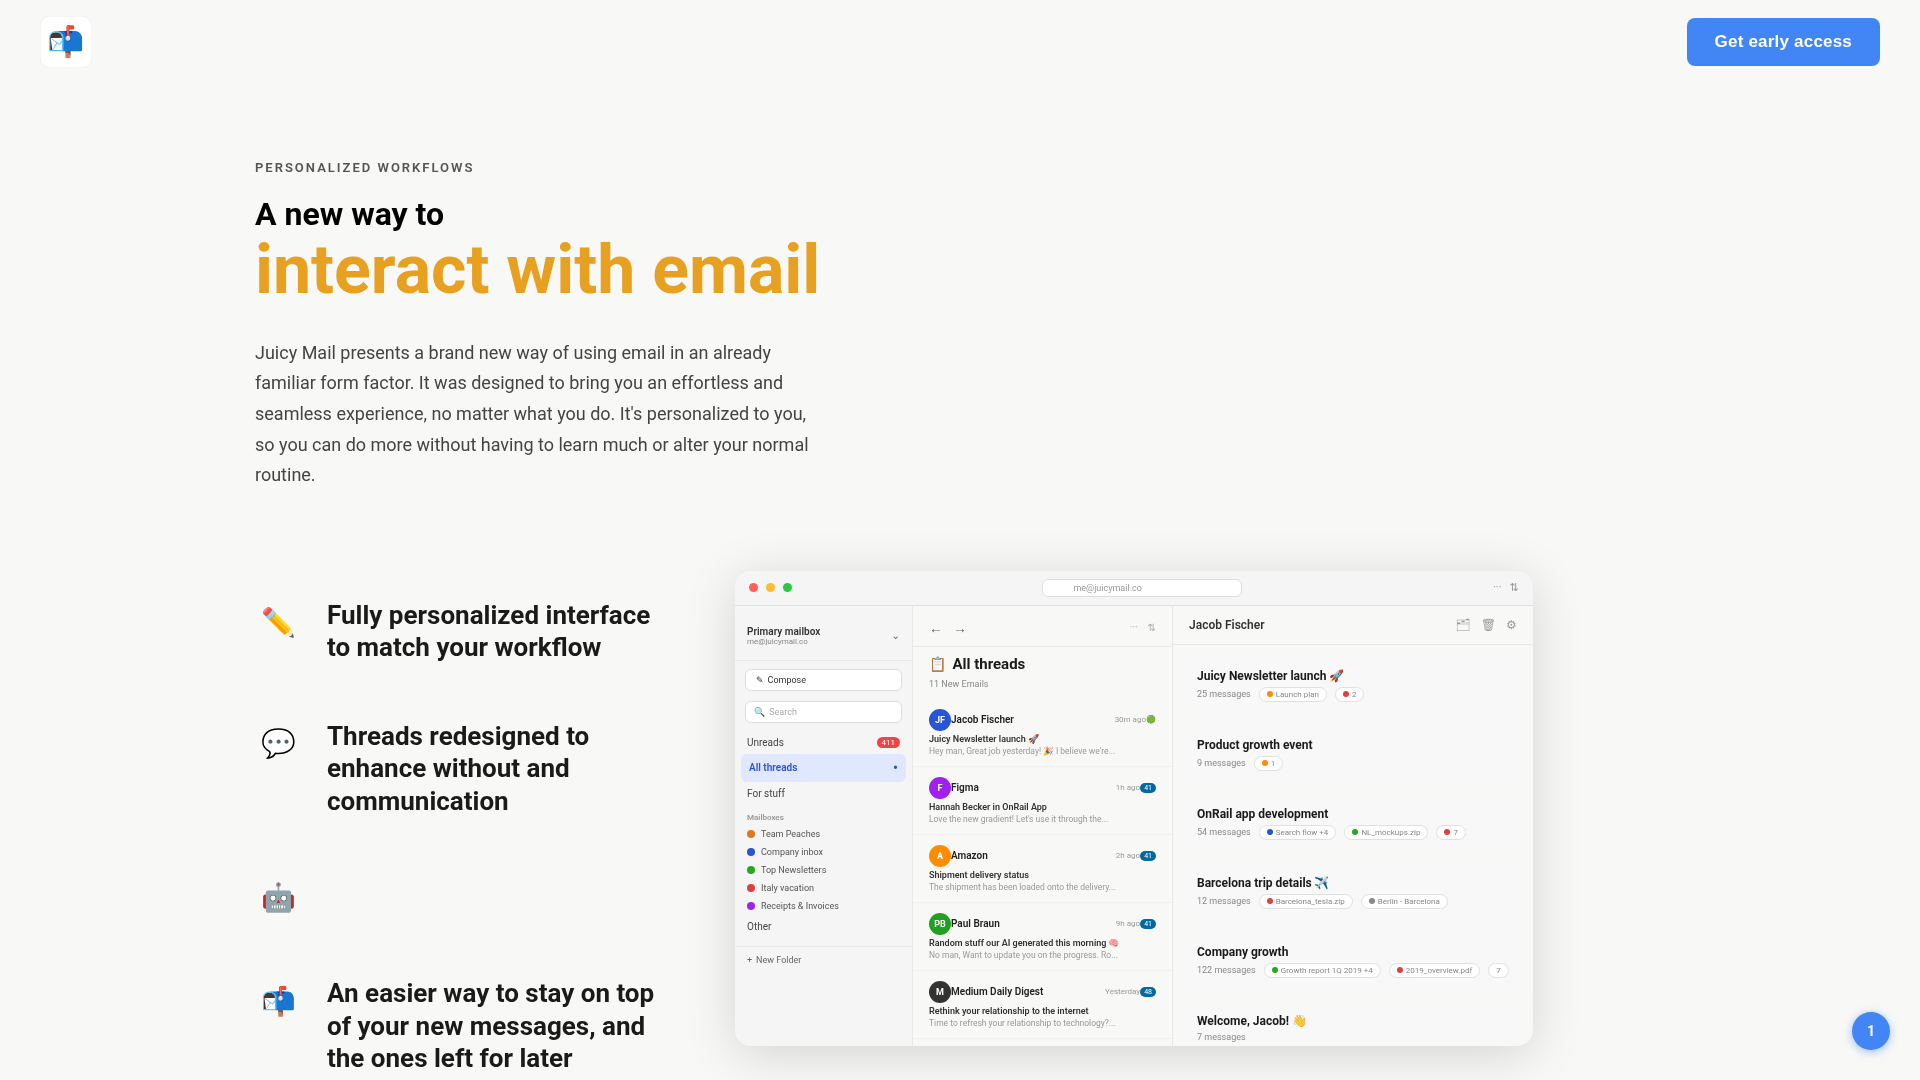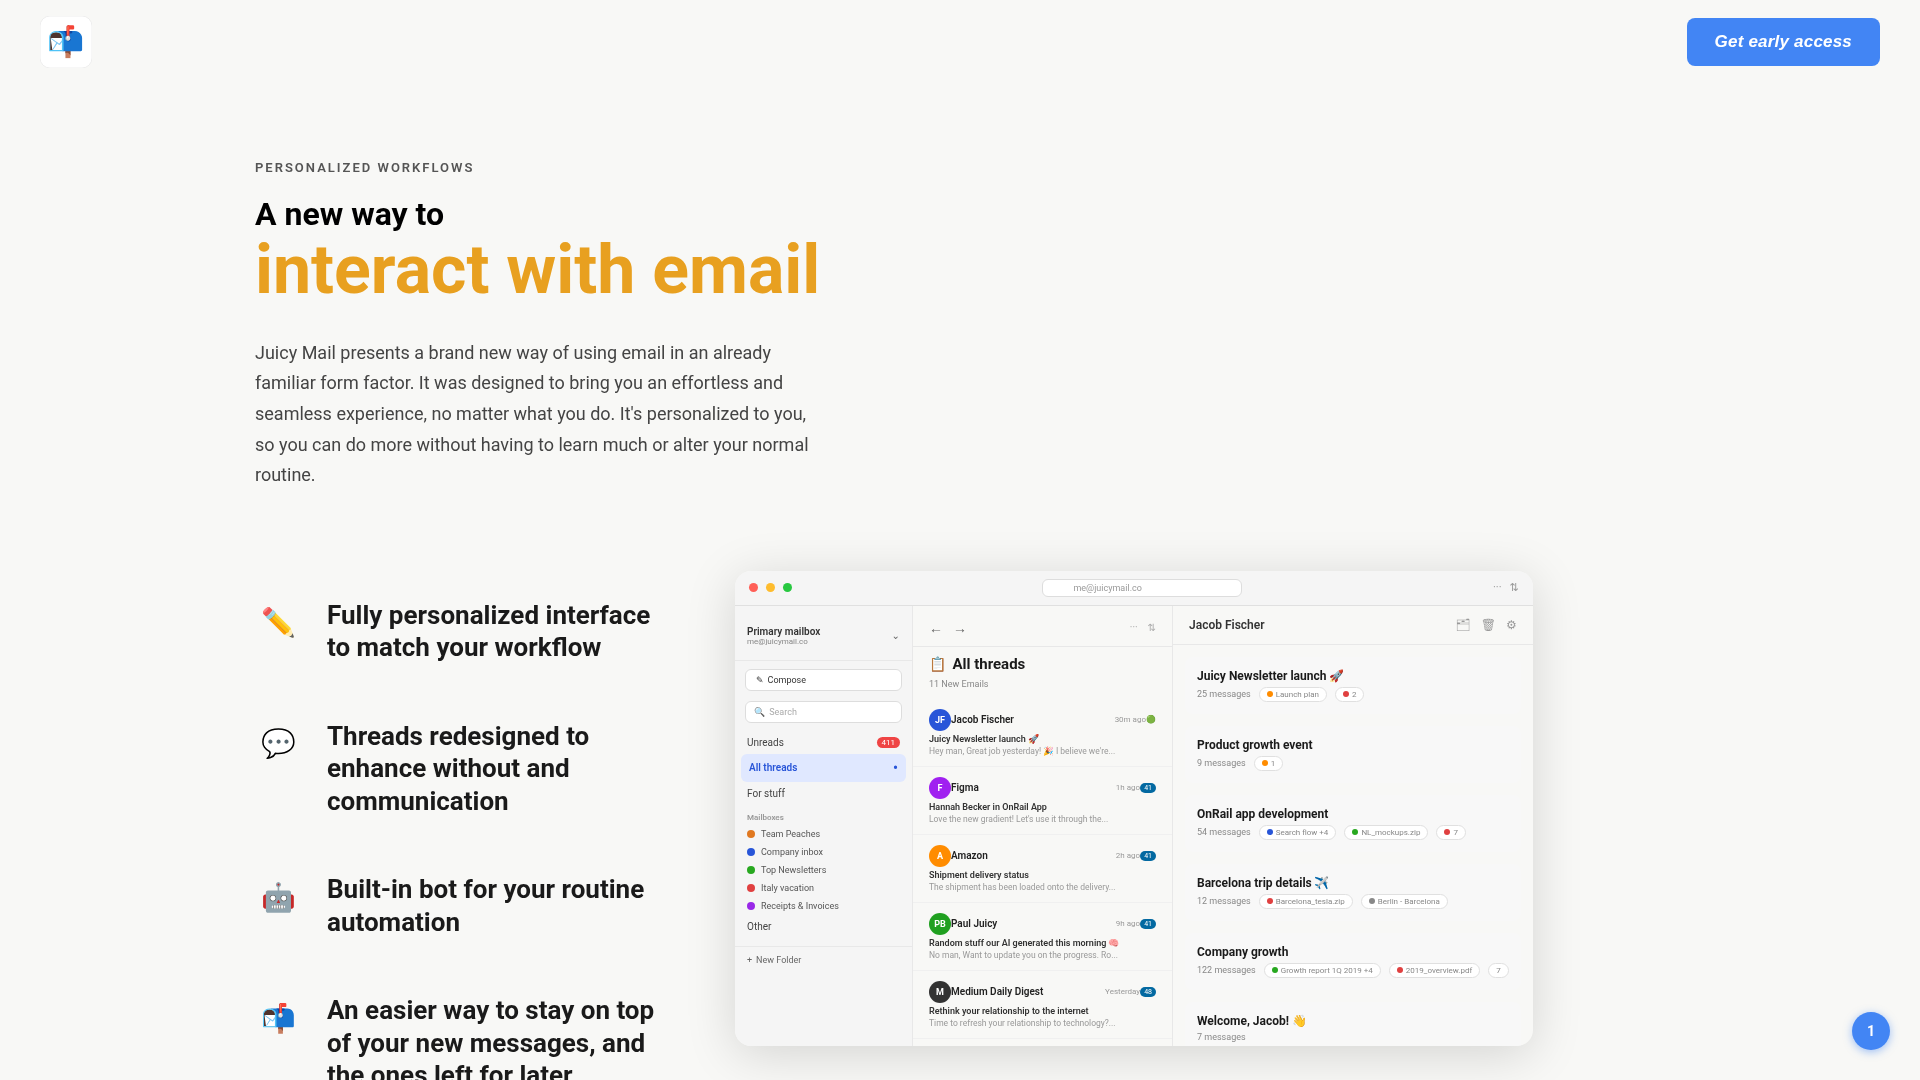--- a/index.html
+++ b/index.html
@@ -40,21 +40,20 @@
     .cta-button {
       background: #4285f4;
       color: white;
       border: none;
       border-radius: 8px;
       padding: 14px 28px;
       font-size: 17px;
       font-weight: 600;
       cursor: pointer;
       letter-spacing: 0.2px;
-      font-style: italic;
     }
 
     
     .main-content {
       padding-top: 100px;
       padding-left: 255px;
       padding-right: 255px;
     }
 
     
@@ -523,21 +522,20 @@
         <div class="feature-text">Fully personalized interface to match your workflow</div>
       </div>
 
       <div class="feature-item">
         <div class="feature-icon">💬</div>
         <div class="feature-text">Threads redesigned to enhance without and communication</div>
       </div>
 
       <div class="feature-item">
         <div class="feature-icon">🤖</div>
-        <div class="feature-text">Built-in bot for your routine automation</div>
       </div>
 
       <div class="feature-item">
         <div class="feature-icon">📬</div>
         <div class="feature-text">An easier way to stay on top of your new messages, and the ones left for later</div>
       </div>
 
     </div>
 
     <div class="app-outer">
@@ -662,21 +660,21 @@
               <span class="thread-time">2h ago</span>
               <span class="thread-badge">41</span>
             </div>
             <div class="thread-subject">Shipment delivery status</div>
             <div class="thread-preview">The shipment has been loaded onto the delivery...</div>
           </div>
 
           <div class="thread-item">
             <div class="thread-item-header">
               <div class="avatar" style="background:#20a020;">PB</div>
-              <span class="thread-sender">Paul Juicy</span>
+              <span class="thread-sender">Paul Braun</span>
               <span class="thread-time">9h ago</span>
               <span class="thread-badge">41</span>
             </div>
             <div class="thread-subject">Random stuff our AI generated this morning 🧠</div>
             <div class="thread-preview">No man, Want to update you on the progress. Ro...</div>
           </div>
 
           <div class="thread-item">
             <div class="thread-item-header">
               <div class="avatar" style="background:#333;">M</div>

